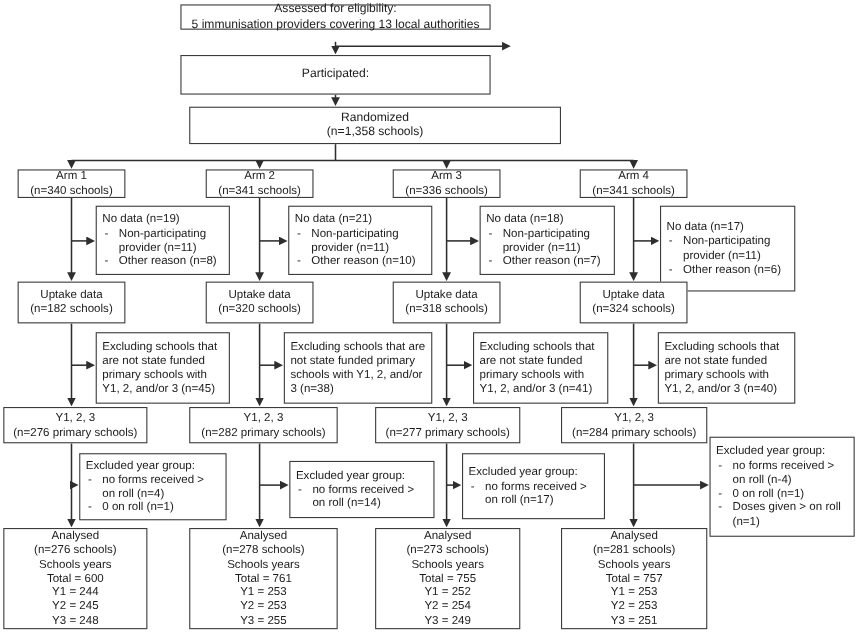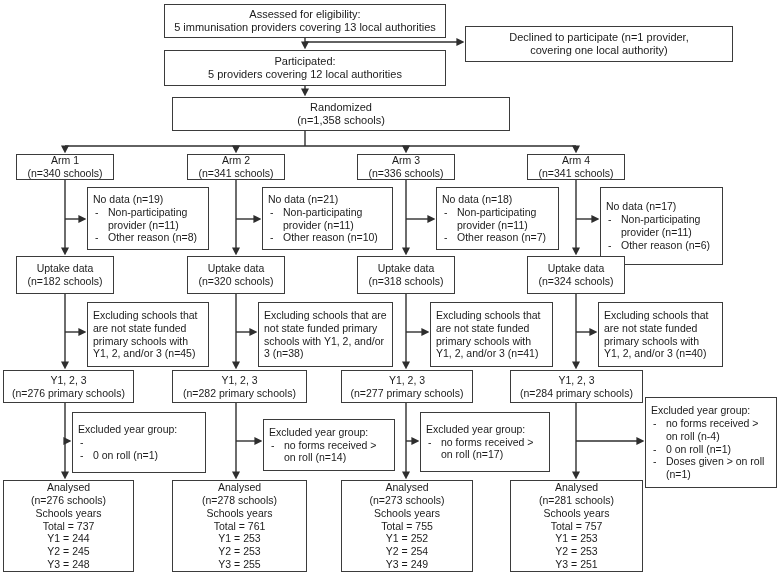--- a/index.html
+++ b/index.html
@@ -64,31 +64,26 @@
       <line x1="406" y1="332" x2="427" y2="332" marker-end="url(#ah)"></line>
       <line x1="576" y1="332" x2="595" y2="332" marker-end="url(#ah)"></line>
 
       <line x1="65" y1="441" x2="69" y2="441" marker-end="url(#ah)"></line>
       <line x1="236" y1="441" x2="260" y2="441" marker-end="url(#ah)"></line>
       <line x1="406" y1="441" x2="417" y2="441" marker-end="url(#ah)"></line>
       <line x1="576" y1="441" x2="642" y2="441" marker-end="url(#ah)"></line>
     </g>
   </svg>
 
-  <div class="box center top-box" style="left:164px;top:4px;width:282px;height:34px">
+  <div class="box center top-box" style="left:164px;top:4px;width:282px;height:23px">
     <div>Assessed for eligibility:</div>
     <div>5 immunisation providers covering 13 local authorities</div>
   </div>
-  <div class="box center top-box" style="left:465px;top:26px;width:268px;height:36px">
-    <div>Declined to participate (n=1 provider,</div>
-    <div>covering one local authority)</div>
-  </div>
   <div class="box center top-box" style="left:164px;top:50px;width:282px;height:36px">
     <div>Participated:</div>
-    <div>5 providers covering 12 local authorities</div>
   </div>
   <div class="box center top-box" style="left:172px;top:97px;width:338px;height:34px">
     <div>Randomized</div>
     <div>(n=1,358 schools)</div>
   </div>
 
   <div class="box center" style="left:16px;top:154px;width:98px;height:26px">
     <div>Arm 1</div>
     <div>(n=340 schools)</div>
   </div>
@@ -194,20 +189,21 @@
   </div>
   <div class="box center" style="left:510px;top:370px;width:133px;height:33px">
     <div>Y1, 2, 3</div>
     <div>(n=284 primary schools)</div>
   </div>
 
   <div class="box left" style="left:72px;top:412px;width:134px;height:61px">
     <div>Excluded year group:</div>
     <div class="li">
         <span class="mk">-</span>
+        <span class="tx">no forms received &gt; on roll (n=4)</span>
       </div>
     <div class="li">
         <span class="mk">-</span>
         <span class="tx">0 on roll (n=1)</span>
       </div>
   </div>
   <div class="box left" style="left:263px;top:419px;width:132px;height:52px">
     <div>Excluded year group:</div>
     <div class="li">
         <span class="mk">-</span>
@@ -234,21 +230,21 @@
     <div class="li">
         <span class="mk">-</span>
         <span class="tx">Doses given &gt; on roll (n=1)</span>
       </div>
   </div>
 
   <div class="box center" style="left:3px;top:480px;width:131px;height:92px">
     <div>Analysed</div>
     <div>(n=276 schools)</div>
     <div>Schools years</div>
-    <div>Total = 737</div>
+    <div>Total = 600</div>
     <div>Y1 = 244</div>
     <div>Y2 = 245</div>
     <div>Y3 = 248</div>
   </div>
   <div class="box center" style="left:172px;top:480px;width:135px;height:92px">
     <div>Analysed</div>
     <div>(n=278 schools)</div>
     <div>Schools years</div>
     <div>Total = 761</div>
     <div>Y1 = 253</div>

